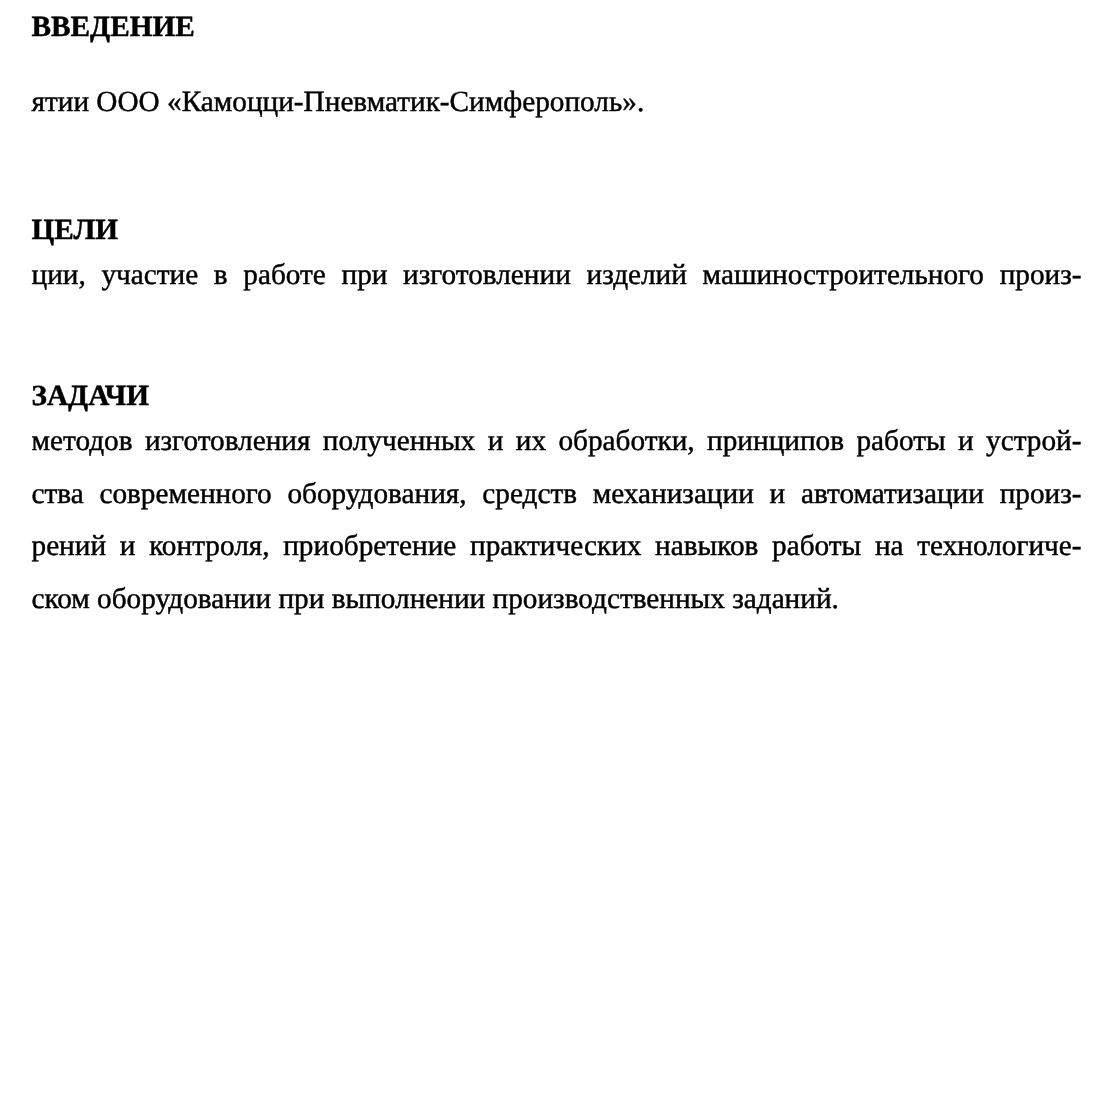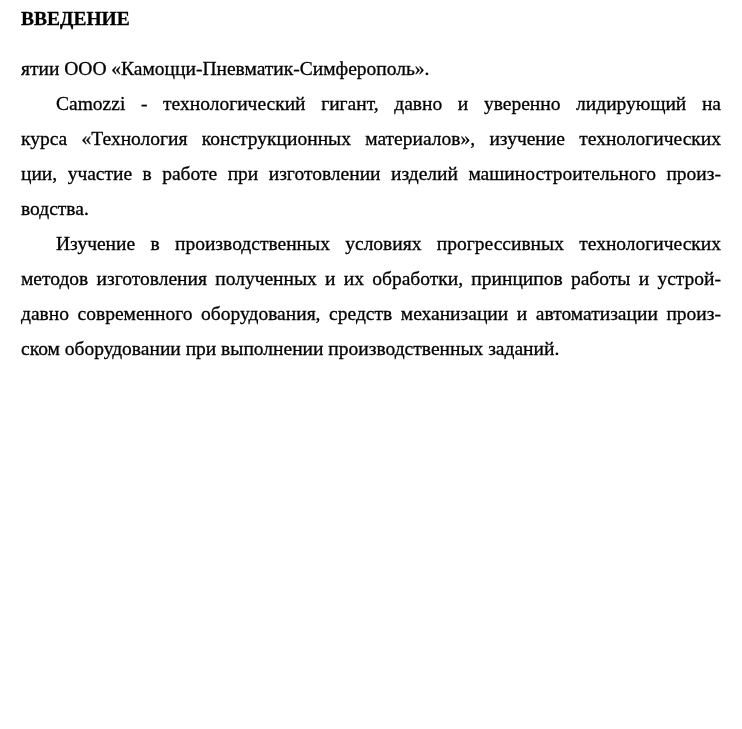--- a/index.html
+++ b/index.html
@@ -50,36 +50,35 @@
 <div class="page">
 
   <div>
     <div class="heading h-intro">ВВЕДЕНИЕ</div>
 
     <div class="paragraph">
       <div class="line last">ятии ООО «Камоцци-Пневматик-Симферополь».</div>
     </div>
 
     <div class="paragraph">
-      <div class="line first">Camozzi - технологический гигант, давно и уверенно лидирующий на</div>
     </div>
   </div>
 
   <div>
+    <div class="heading h-goals">ЦЕЛИ</div>
 
     <div class="paragraph">
-      <div class="line">курса «Технология конструкционных материалов», изучение технологических</div>
       <div class="line">ции, участие в работе при изготовлении изделий машиностроительного произ-</div>
-      <div class="line last">водства.</div>
     </div>
   </div>
 
   <div>
+    <div class="heading h-tasks">ЗАДАЧИ</div>
 
     <div class="paragraph">
-      <div class="line first">Изучение в производственных условиях прогрессивных технологических</div>
       <div class="line">методов изготовления полученных и их обработки, принципов работы и устрой-</div>
-      <div class="line">давно современного оборудования, средств механизации и автоматизации произ-</div>
+      <div class="line">ства современного оборудования, средств механизации и автоматизации произ-</div>
+      <div class="line">рений и контроля, приобретение практических навыков работы на технологиче-</div>
       <div class="line last">ском оборудовании при выполнении производственных заданий.</div>
     </div>
   </div>
 
 </div>
 
 </body></html>

